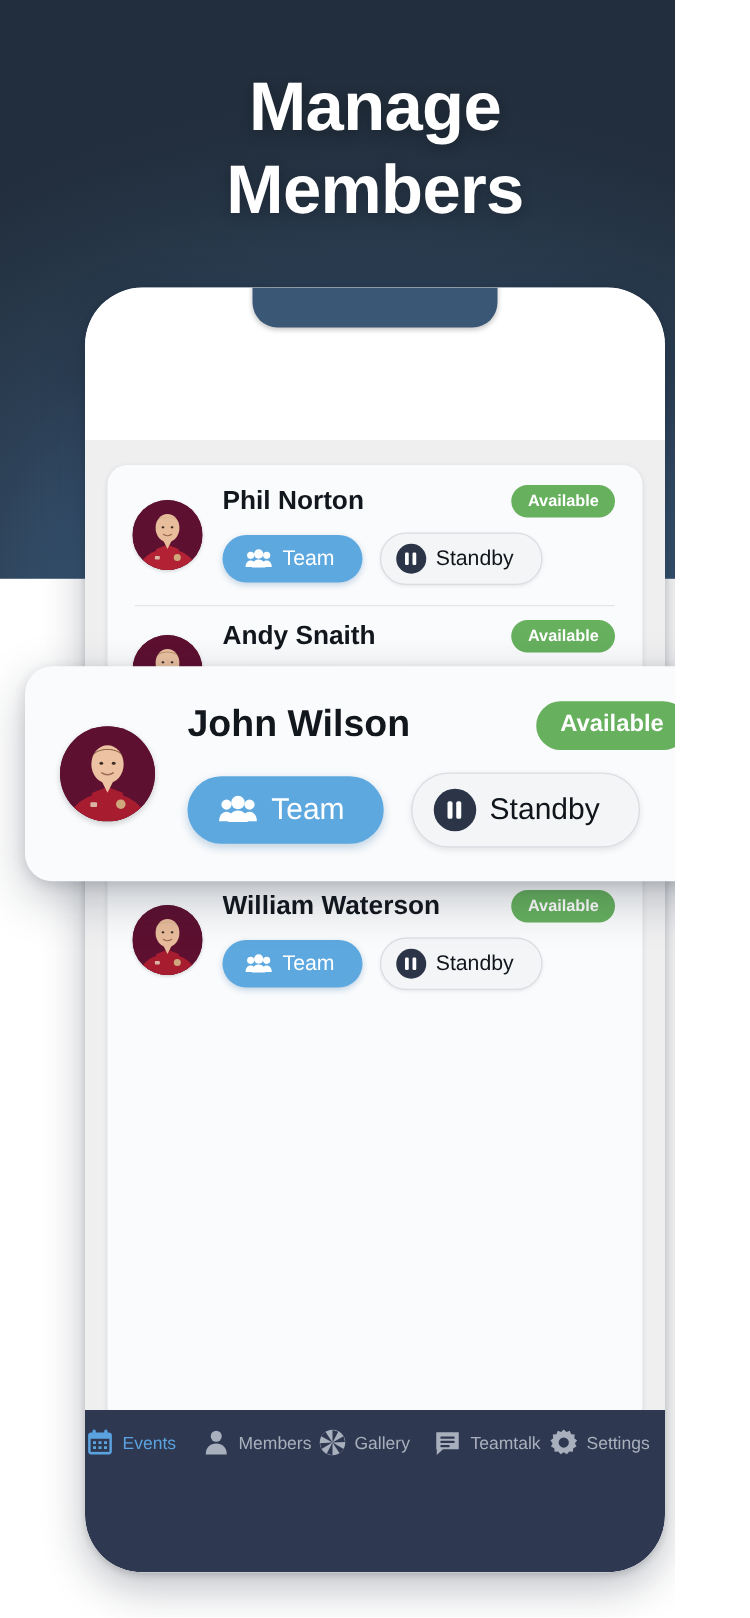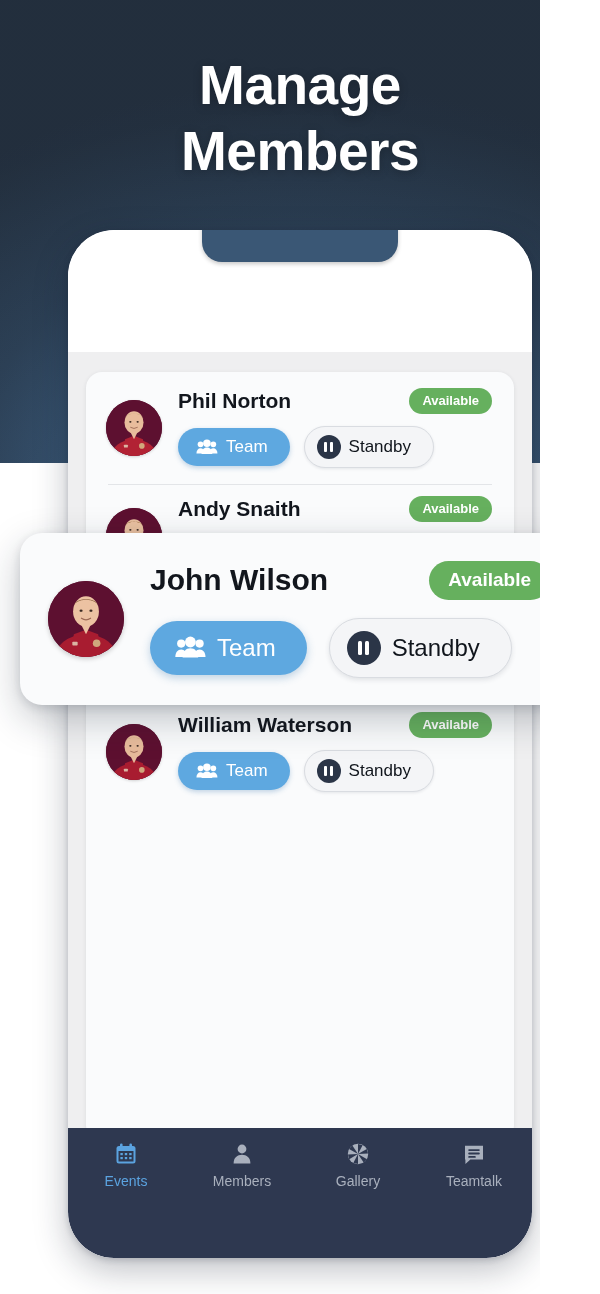--- a/index.html
+++ b/index.html
@@ -257,21 +257,21 @@
     height: 130px;
     background: #2e3850;
     display: flex;
     align-items: flex-start;
     padding-top: 13px;
     z-index: 4;
   }
   .tab {
     flex: 1;
     display: flex;
-    flex-direction: column;
+    flex-direction: row;
     align-items: center;
     gap: 6px;
     cursor: pointer;
   }
   .tab .tlabel { font-size: 14px; color: #a9b0bd; }
   .tab.active .tlabel { color: #5ba3e0; }
   .ticon { height: 26px; display:flex; align-items:center; justify-content:center; }
   .home-ind {
     position: absolute;
     left: 50%; bottom: 17px;
@@ -581,20 +581,29 @@
         <path d="M3 3.8 H21 V17.4 H8.4 L3.4 22 V17.4 H3 Z" fill="#a9b0bd"></path>
         <g fill="#2e3850">
           <rect x="6.2" y="7.2" width="11.6" height="1.8" rx="0.9"></rect>
           <rect x="6.2" y="10.6" width="11.6" height="1.8" rx="0.9"></rect>
           <rect x="6.2" y="14" width="7.6" height="1.8" rx="0.9"></rect>
         </g>
       </svg>
             </span>
     <span class="tlabel">Teamtalk</span>
           </div>
+          <div class="tab">
+            <span class="ticon">
+              <svg width="24" height="24" viewBox="0 0 24 24">
+        <path d="M12 1.6 l2.1 2.0 2.7-1.0 1.1 2.7 2.9 .3 -.4 2.9 2.3 1.8 -1.8 2.3 1.3 2.6 -2.6 1.3 -.3 2.9 -2.9 -.3 -1.9 2.2 -2.5 -1.5 -2.5 1.5 -1.9-2.2 -2.9 .3 -.3-2.9 -2.6-1.3 1.3-2.6 -1.8-2.3 2.3-1.8 -.4-2.9 2.9-.3 1.1-2.7 2.7 1.0 Z" fill="#a9b0bd"></path>
+        <circle cx="12" cy="12" r="4.1" fill="#2e3850"></circle>
+      </svg>
+            </span>
+    <span class="tlabel">Settings</span>
+          </div>
         </div>
       <div class="home-ind"></div>
 
     </div>
   </div>
 
   <div class="hl-card">
     <div class="hl-avatar" id="hl-avatar">
         <svg viewBox="0 0 100 100">
     <rect width="100" height="100" fill="#5d1030"></rect>

